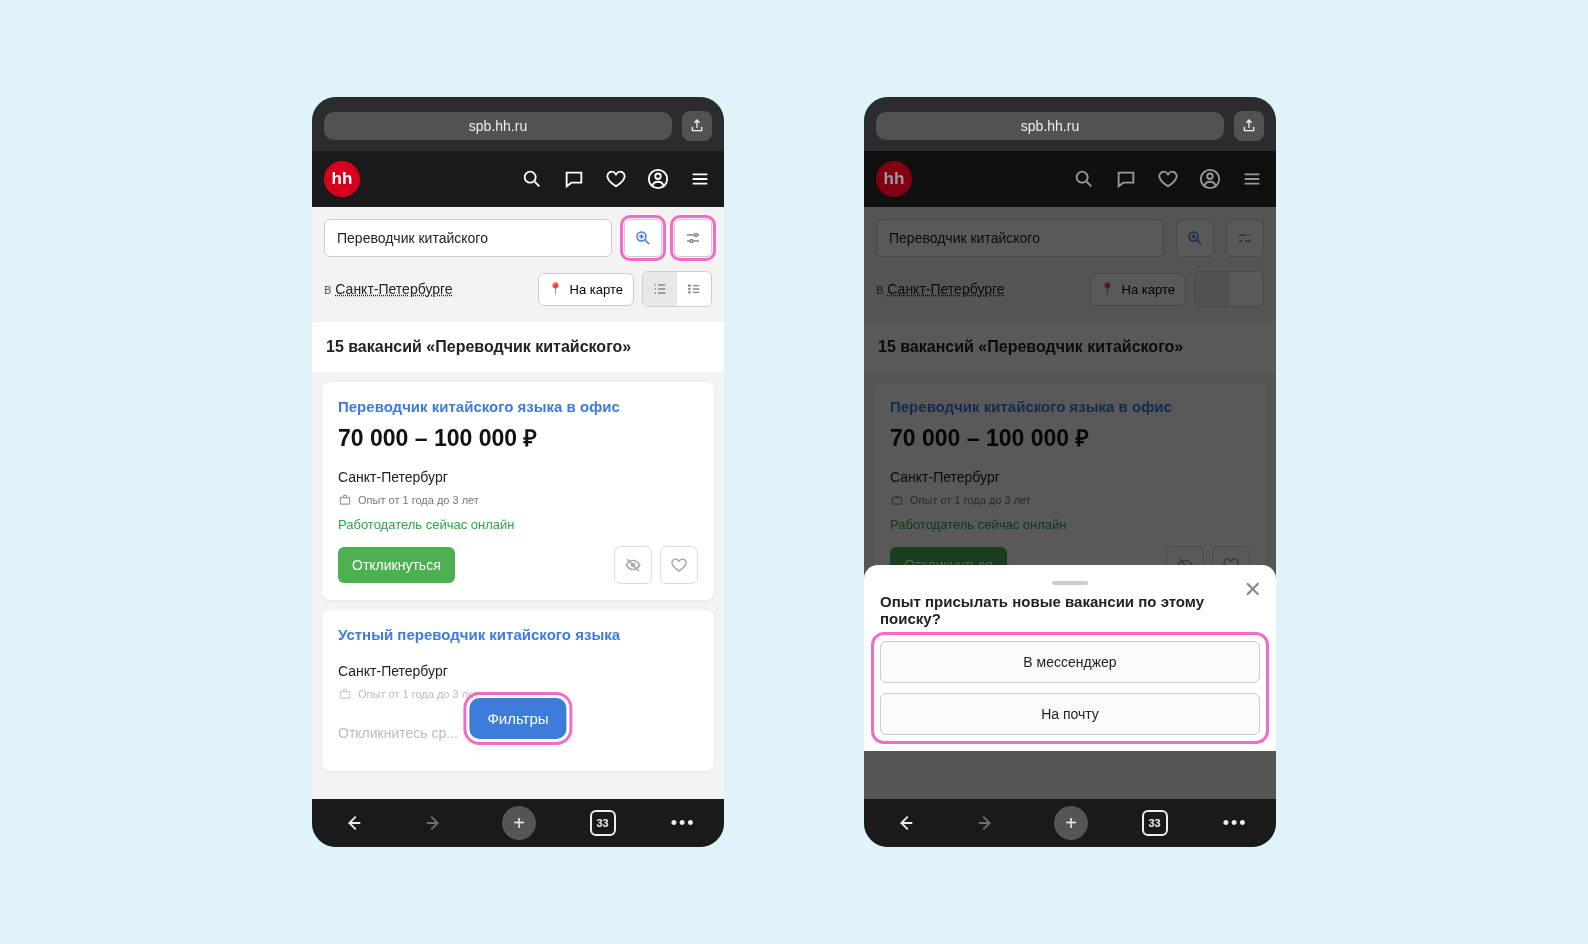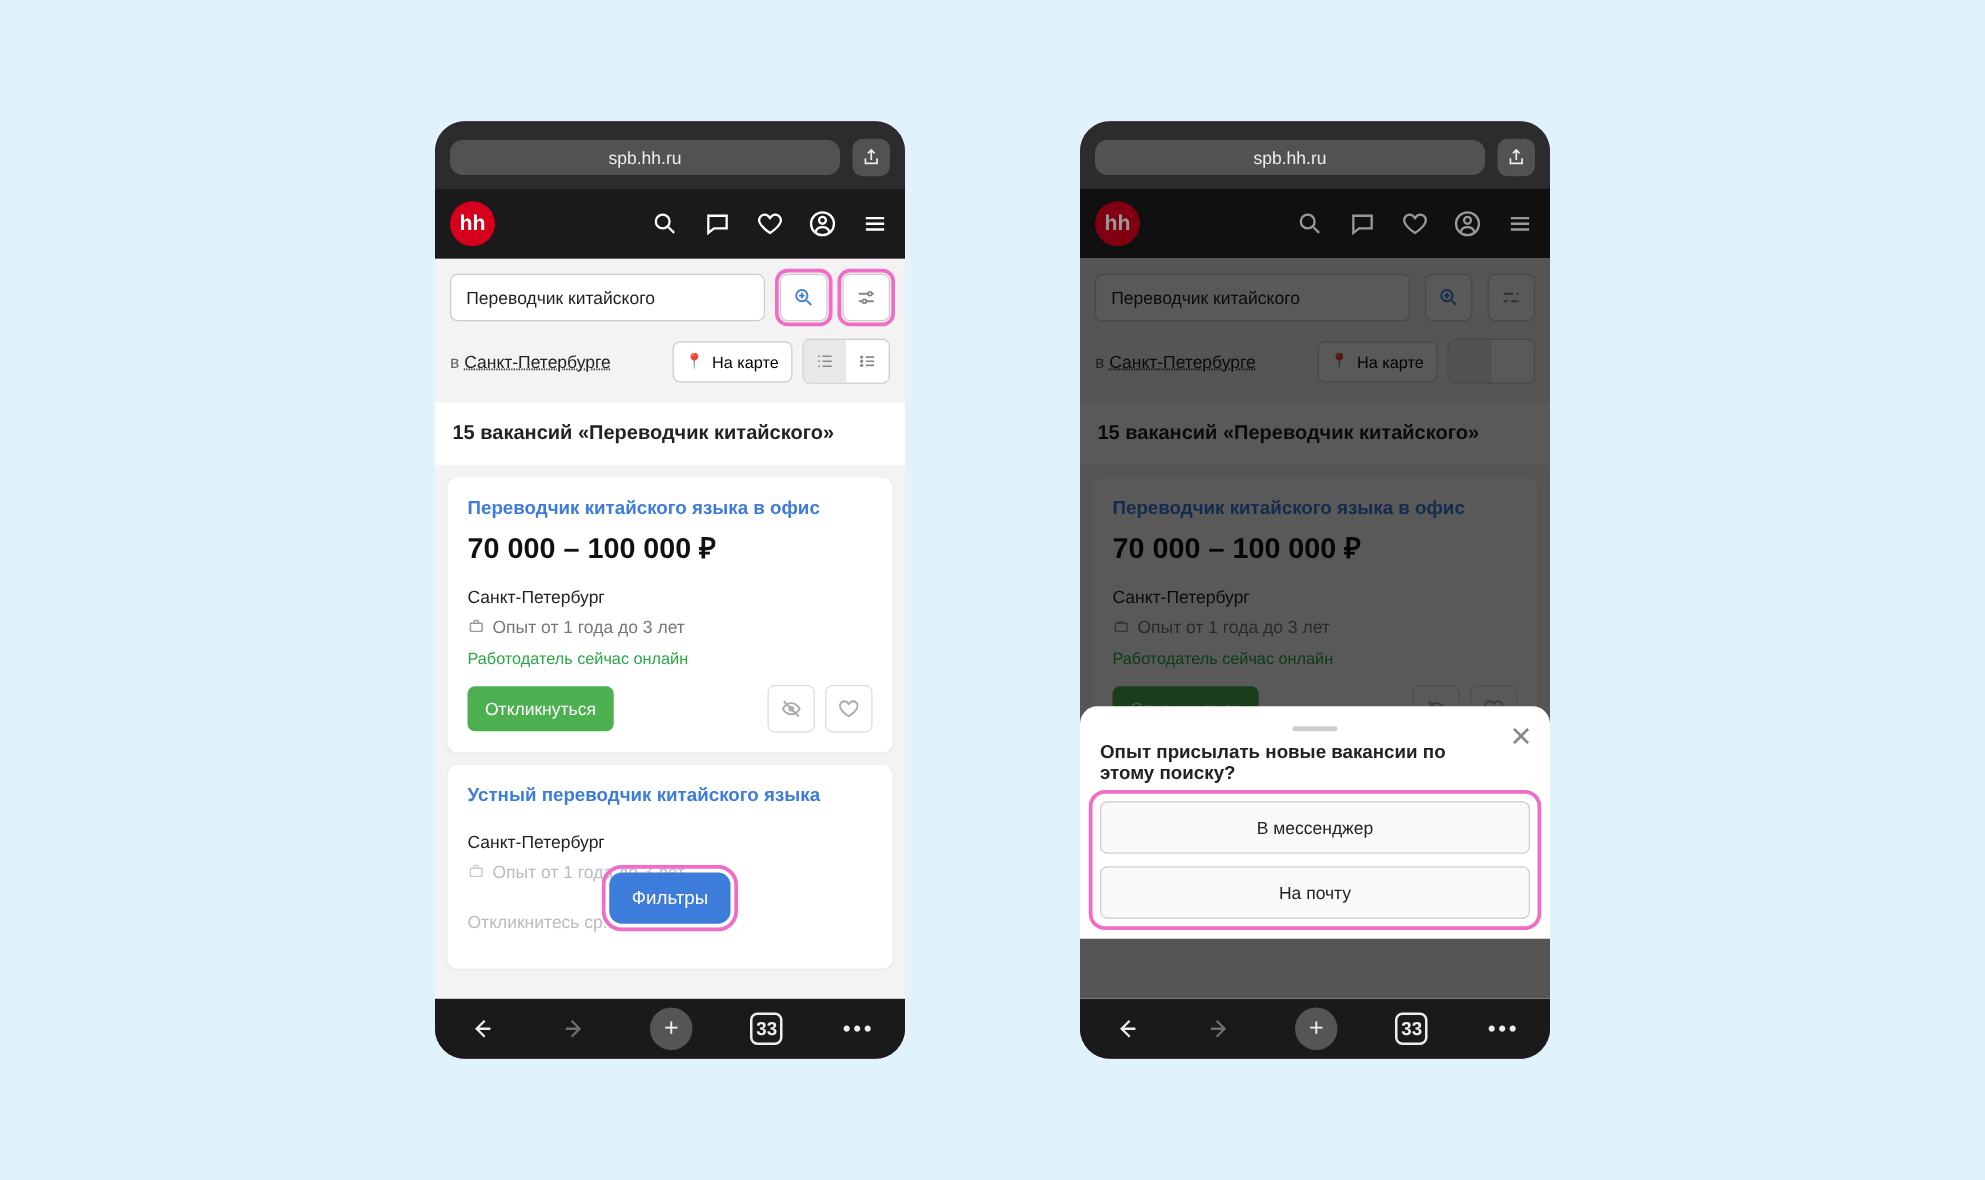--- a/index.html
+++ b/index.html
@@ -7,23 +7,23 @@
     background: #e0f2fa;
     font-family: -apple-system, BlinkMacSystemFont, 'Segoe UI', Arial, sans-serif;
     width: 1588px;
     height: 944px;
     display: flex;
     align-items: center;
     justify-content: center;
     gap: 140px;
   }
   .phone {
-    width: 376px;
+    width: 412px;
     height: 750px;
-    background: #701a75;
+    background: #22c55e;
     border-radius: 24px;
     overflow: hidden;
     position: relative;
     display: flex;
     flex-direction: column;
   }
   .browser-top {
     background: #2c2c2e;
     padding: 14px 12px 10px;
     display: flex;
@@ -102,21 +102,21 @@
     background:#fff;padding:16px 14px;font-size:16px;font-weight:700;color:#222;
     border-top:1px solid #eee;
   }
 
   .card {
     background:#fff;margin:10px;border-radius:8px;padding:16px;box-shadow:0 1px 3px rgba(0,0,0,.06);
   }
   .card .title { color:#3e7cdc;font-size:15px;font-weight:600;margin-bottom:6px; }
   .card .salary { font-size:23px;font-weight:700;color:#111;margin-bottom:16px;}
   .card .loc { font-size:14px;color:#222;margin-bottom:8px; }
-  .card .exp { font-size:14px;color:#777;margin-bottom:10px;display:flex;gap:6px;align-items:center; }
+  .card .exp { font-size:11px;color:#777;margin-bottom:10px;display:flex;gap:6px;align-items:center; }
   .card .online { font-size:13px;color:#28a745;margin-bottom:14px; }
   .card .actions { display:flex;align-items:center;gap:8px; }
   .apply-btn {
     background:#4caf50;color:#fff;border:none;padding:10px 14px;border-radius:6px;font-size:14px;
   }
   .iconbtn {
     width:38px;height:38px;border:1px solid #ddd;border-radius:6px;background:#fff;
     display:flex;align-items:center;justify-content:center;color:#aaa;
   }
   .iconbtn svg { width:18px;height:18px;stroke:#aaa;fill:none;stroke-width:2; }
@@ -129,21 +129,21 @@
     font-size:15px;
   }
   .hl2 { outline:3px solid #f06cc7;outline-offset:3px;border-radius:10px; }
 
   .browser-bottom {
     background:#1a1a1a;height:48px;display:flex;align-items:center;justify-content:space-around;
     color:#eee;
   }
   .browser-bottom .navico { width:28px;height:28px;display:flex;align-items:center;justify-content:center; }
   .plus-circ { width:34px;height:34px;background:#555;border-radius:50%;display:flex;align-items:center;justify-content:center;font-size:20px;font-weight:300; }
-  .tabcount { width:26px;height:26px;border:2px solid #eee;border-radius:6px;display:flex;align-items:center;justify-content:center;font-size:15px;font-weight:700; }
+  .tabcount { width:26px;height:26px;border:2px solid #eee;border-radius:6px;display:flex;align-items:center;justify-content:center;font-size:11px;font-weight:700; }
   .dots { font-size:18px;letter-spacing:2px; }
 
   
   .dim { position:absolute;inset:0;background:rgba(0,0,0,.65);z-index:5; }
   .sheet {
     position:absolute;bottom:48px;left:0;right:0;background:#fff;z-index:6;
     border-radius:14px 14px 0 0;padding:16px;
   }
   .sheet-handle { width:36px;height:4px;background:#ccc;border-radius:2px;margin:0 auto 8px; }
   .sheet-close { position:absolute;top:12px;right:14px;color:#888;font-size:22px;cursor:pointer; }

